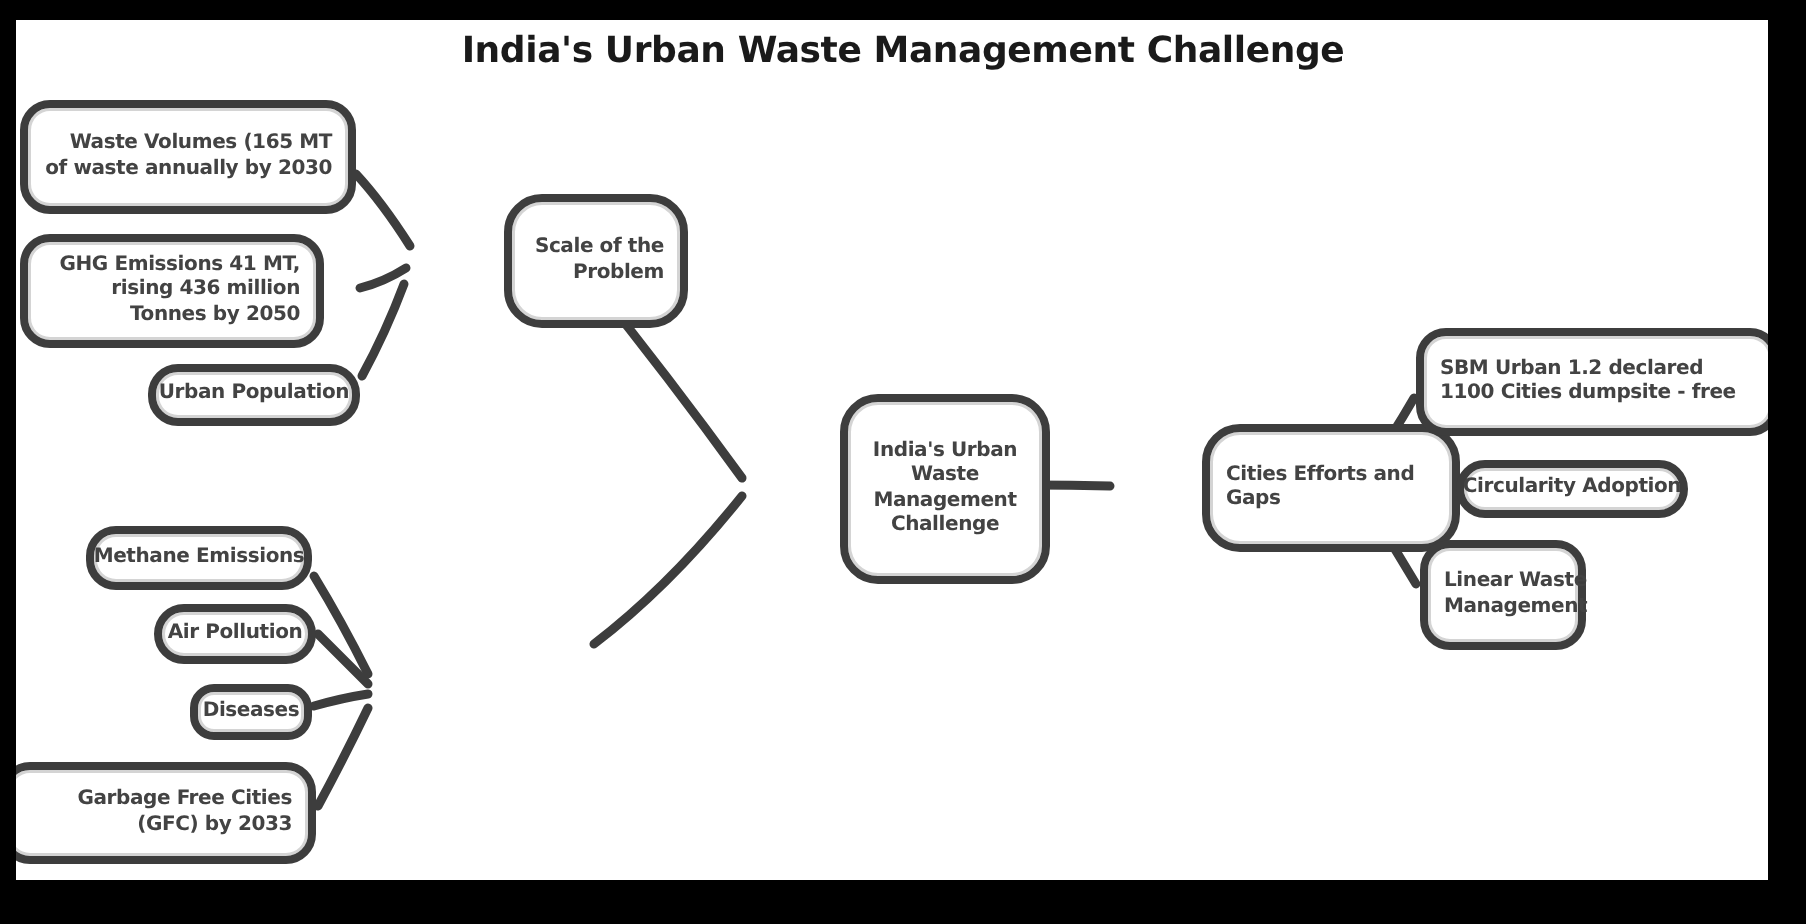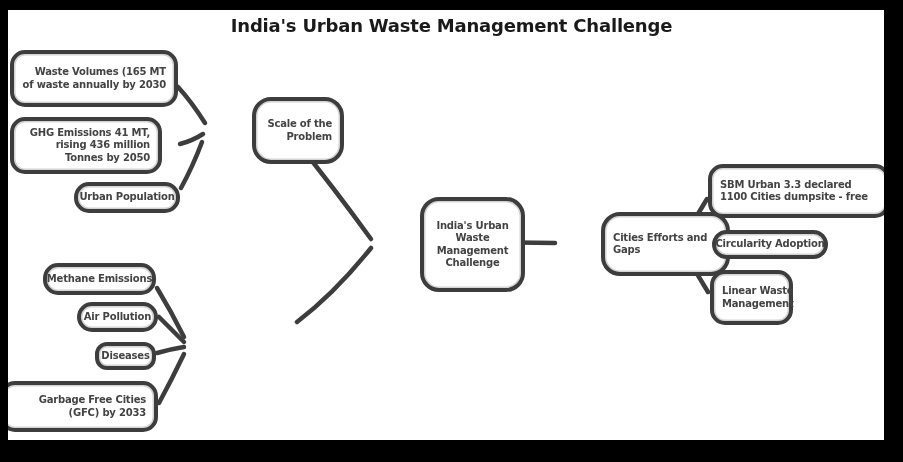--- a/index.html
+++ b/index.html
@@ -127,24 +127,24 @@
   <div class="node align-right" style="left:0px; top:381px; width:158px; height:51px;">
     <span class="label">Garbage Free Cities (GFC) by 2033</span>
   </div>
 
 
   <div class="node align-left big" style="left:553px; top:212px; width:129px; height:64px;">
     <span class="label">Cities Efforts and Gaps</span>
   </div>
 
   <div class="node align-left" style="left:708px; top:164px; width:182px; height:54px;">
-    <span class="label">SBM Urban 3.3 declared 1100 Cities dumpsite - free</span>
+    <span class="label">SBM Urban 1.2 declared 1100 Cities dumpsite - free</span>
   </div>
 
-  <div class="node align-center nowrap" style="left:712px; top:230px; width:116px; height:29px;">
+  <div class="node align-center nowrap" style="left:728px; top:230px; width:116px; height:29px;">
     <span class="label">Circularity Adoption</span>
   </div>
 
   <div class="node align-left" style="left:710px; top:270px; width:83px; height:55px;">
     <span class="label">Linear Waste Management</span>
   </div>
 
   <div class="frame frame-top"></div>
   <div class="frame frame-bottom"></div>
   <div class="frame frame-left"></div>

